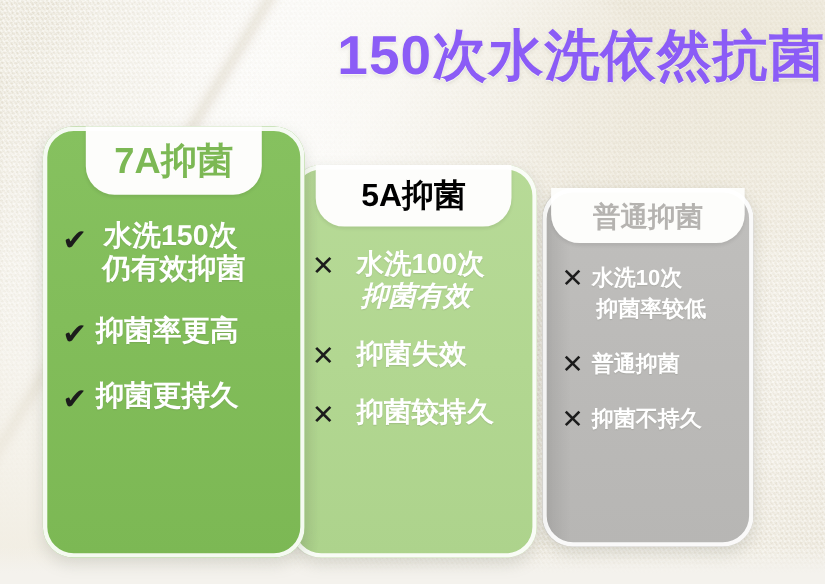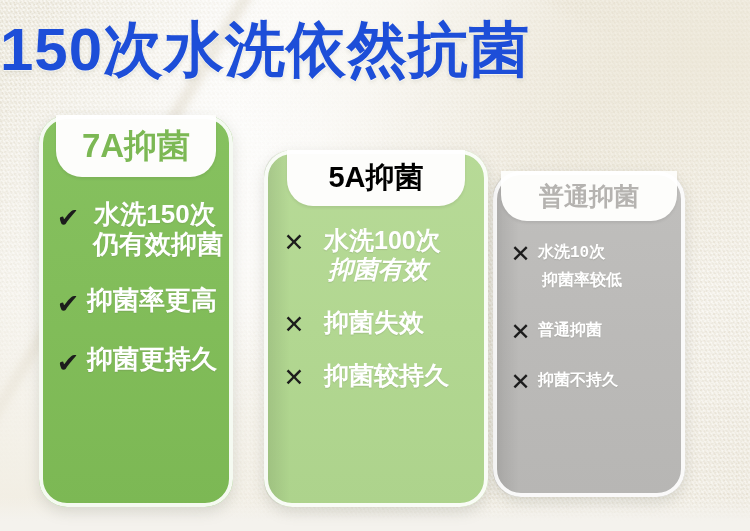--- a/index.html
+++ b/index.html
@@ -61,41 +61,42 @@
       radial-gradient(90% 70% at 2% 95%, rgba(241,237,226,.9) 0%, rgba(241,237,226,0) 60%),
       linear-gradient(180deg, rgba(255,255,255,.08), rgba(236,231,218,.25));
   }
   .bottom-fade{
     position:absolute;left:0;right:0;bottom:0;height:34px;
     background:linear-gradient(180deg, rgba(243,241,234,0) 0%, #f4f2ed 70%, #f4f2ed 100%);
   }
 
   
   .title{
-    position:absolute;left:0;right:0;top:22px;text-align:left;
-    font-size:60px;line-height:56px;font-weight:bold;
+    position:absolute;left:0;right:0;top:22px;text-align:right;
+    font-size:50px;line-height:56px;font-weight:bold;
     letter-spacing:1px;
-    color:#1d4ed8;
+    color:#8b5cf6;
     text-shadow:0 1px 0 rgba(255,255,255,.65), 0 2px 4px rgba(120,120,90,.18);
     white-space:nowrap;
   }
 
   
   .card{
     position:absolute;border-radius:28px;
     box-shadow:0 5px 14px rgba(120,125,110,.22);
   }
   .card::after{
     content:"";position:absolute;inset:0;border-radius:28px;
     box-shadow:inset 0 0 0 4px rgba(255,255,255,.92);
     pointer-events:none;
   }
   #card1{
     left:39px;top:115px;width:194px;height:392px;z-index:3;
     background:linear-gradient(180deg,#86c15f 0%,#82bd5a 45%,#7cb854 100%);
+    padding-left:44px;
   }
   #card2{
     left:264px;top:150px;width:224px;height:357px;z-index:2;
     background:linear-gradient(180deg,#b7da97 0%,#b2d791 50%,#add38c 100%);
   }
   #card3{
     left:493px;top:171px;width:192px;height:326px;z-index:1;
     background:linear-gradient(180deg,#c0bfbd 0%,#bbbab8 50%,#b7b6b4 100%);
   }
   
@@ -141,21 +142,21 @@
 
   
   #card2 .row{padding:0 0 0 16px;margin-bottom:24px;}
   #card2 .mark{width:28px;font-size:25px;margin-top:4px;}
   #card2 .label{font-size:25px;line-height:29px;margin-left:16px;}
   #card2 .row.two .label .l2{margin-left:4px;font-style:italic;}
 
   
   #card3 .row{padding:0 0 0 14px;margin-bottom:22px;}
   #card3 .mark{width:27px;font-size:24px;margin-top:3px;}
-  #card3 .label{font-size:16px;line-height:28px;margin-left:4px;font-family:Liberation Mono, monospace;}
+  #card3 .label{font-size:20px;line-height:28px;margin-left:4px;}
   #card3 .row.two .label .l2{margin-left:4px;}
 
   .check{font-size:1.05em;}
 </style>
 </head>
 <body>
 
 <div class="stage">
 
   <div class="bg">

